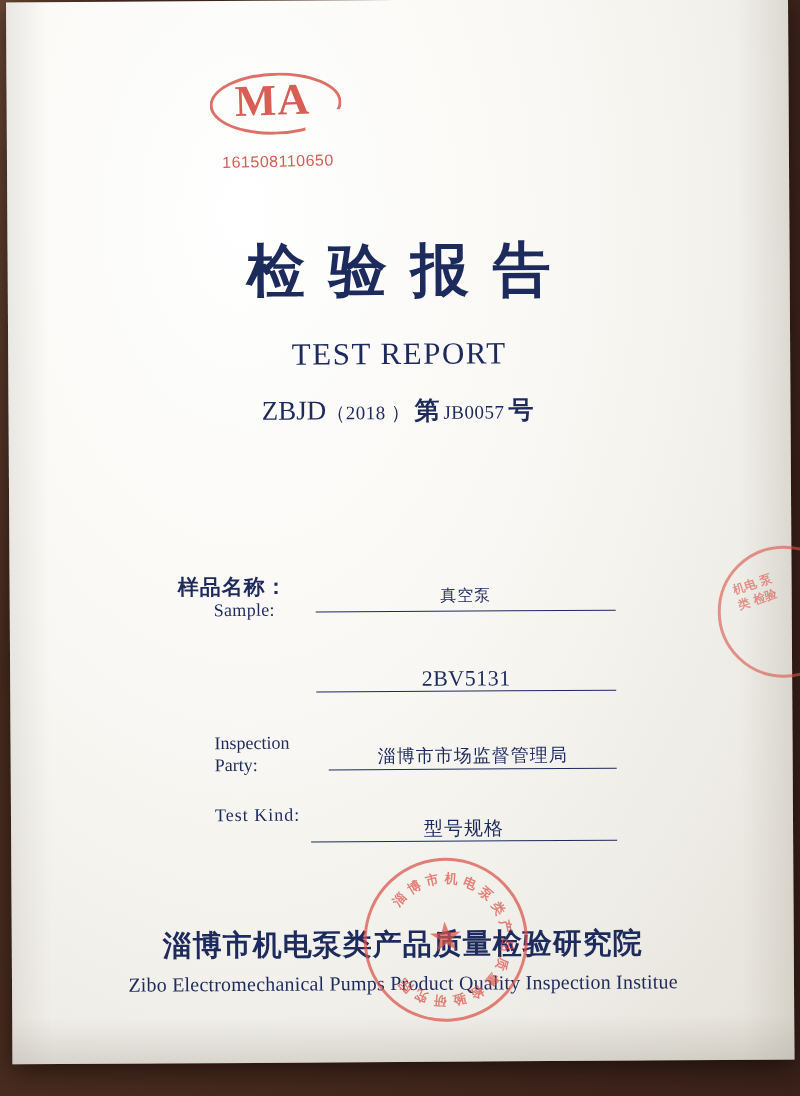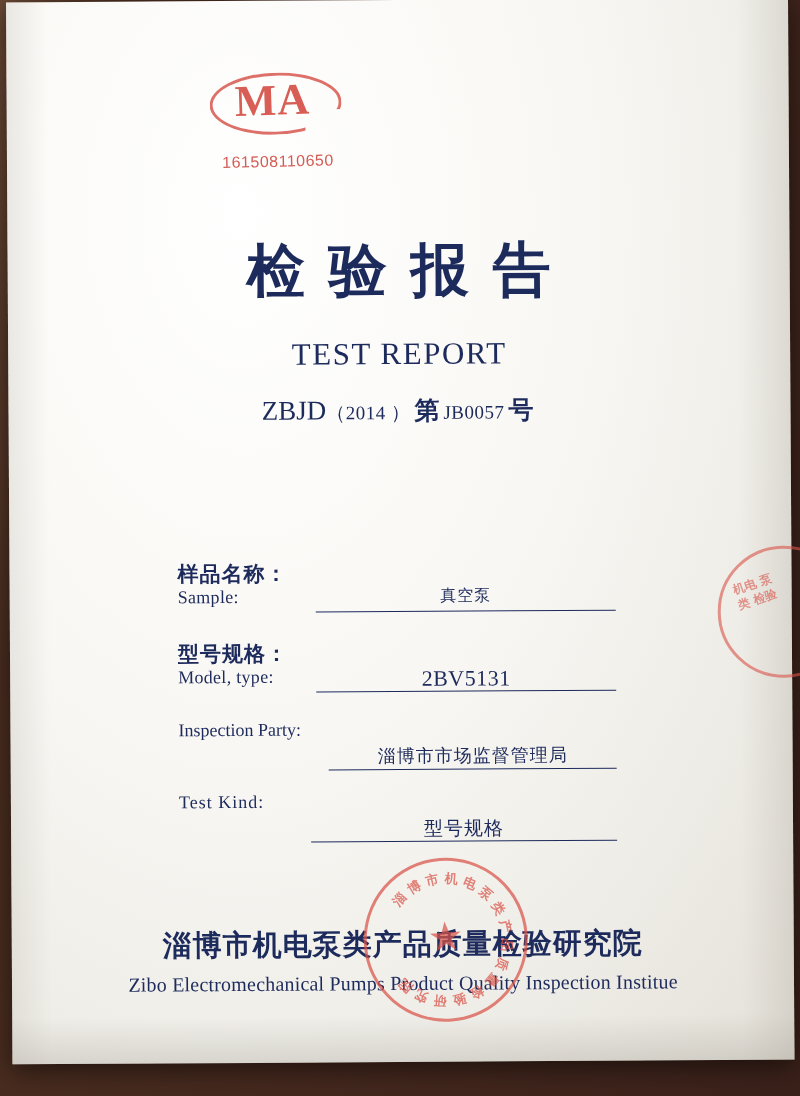--- a/index.html
+++ b/index.html
@@ -141,36 +141,37 @@
   
   .field {
     position: absolute;
     left: 168px;
     width: 470px;
     height: 58px;
   }
   .field .labels {
     position: absolute;
     left: 0;
-    top: 0;
+    top: 13px;
     width: 150px;
     color: #1d2a5c;
   }
   .field .lab-cn {
     font-family: "DejaVu Serif", serif;
     font-weight: bold;
     font-size: 21px;
     letter-spacing: 1px;
     line-height: 25px;
   }
   .field .lab-en {
     font-family: "Liberation Serif", serif;
     font-size: 18px;
     letter-spacing: 0.3px;
     line-height: 22px;
+    margin-left: 36px;
   }
   .field .valwrap {
     position: absolute;
     bottom: 6px;
     height: 26px;
     border-bottom: 1.5px solid #1d2a5c;
     text-align: center;
     color: #1d2a5c;
   }
   .field .val {
@@ -296,38 +297,34 @@
       <div id="ma-seal">
         <div class="ma-ring"></div>
         <div class="ma-text">MA</div>
       </div>
       <div id="ma-number">161508110650</div>
 
       <div id="title-cn">检验报告</div>
       <div id="title-en">TEST REPORT</div>
 
       <div id="report-no">
-        <span>ZBJD</span><span class="small">（2014 ）</span><span class="cn">第</span><span class="small">JB0057</span><span class="cn">号</span>
+        <span>ZBJD</span><span class="small">（2018 ）</span><span class="cn">第</span><span class="small">JB0057</span><span class="cn">号</span>
       </div>
 
       <div class="field" id="field-sample">
         <div class="labels">
           <div class="lab-cn">样品名称：</div>
           <div class="lab-en">Sample:</div>
         </div>
         <div class="valwrap">
           <span class="val">真空泵</span>
         </div>
       </div>
 
       <div class="field" id="field-model">
-        <div class="labels">
-          <div class="lab-cn">型号规格：</div>
-          <div class="lab-en">Model, type:</div>
-        </div>
         <div class="valwrap">
           <span class="val latin">2BV5131</span>
         </div>
       </div>
 
       <div class="field" id="field-entrust">
         <div class="labels">
           <div class="lab-en">Inspection Party:</div>
         </div>
         <div class="valwrap">

